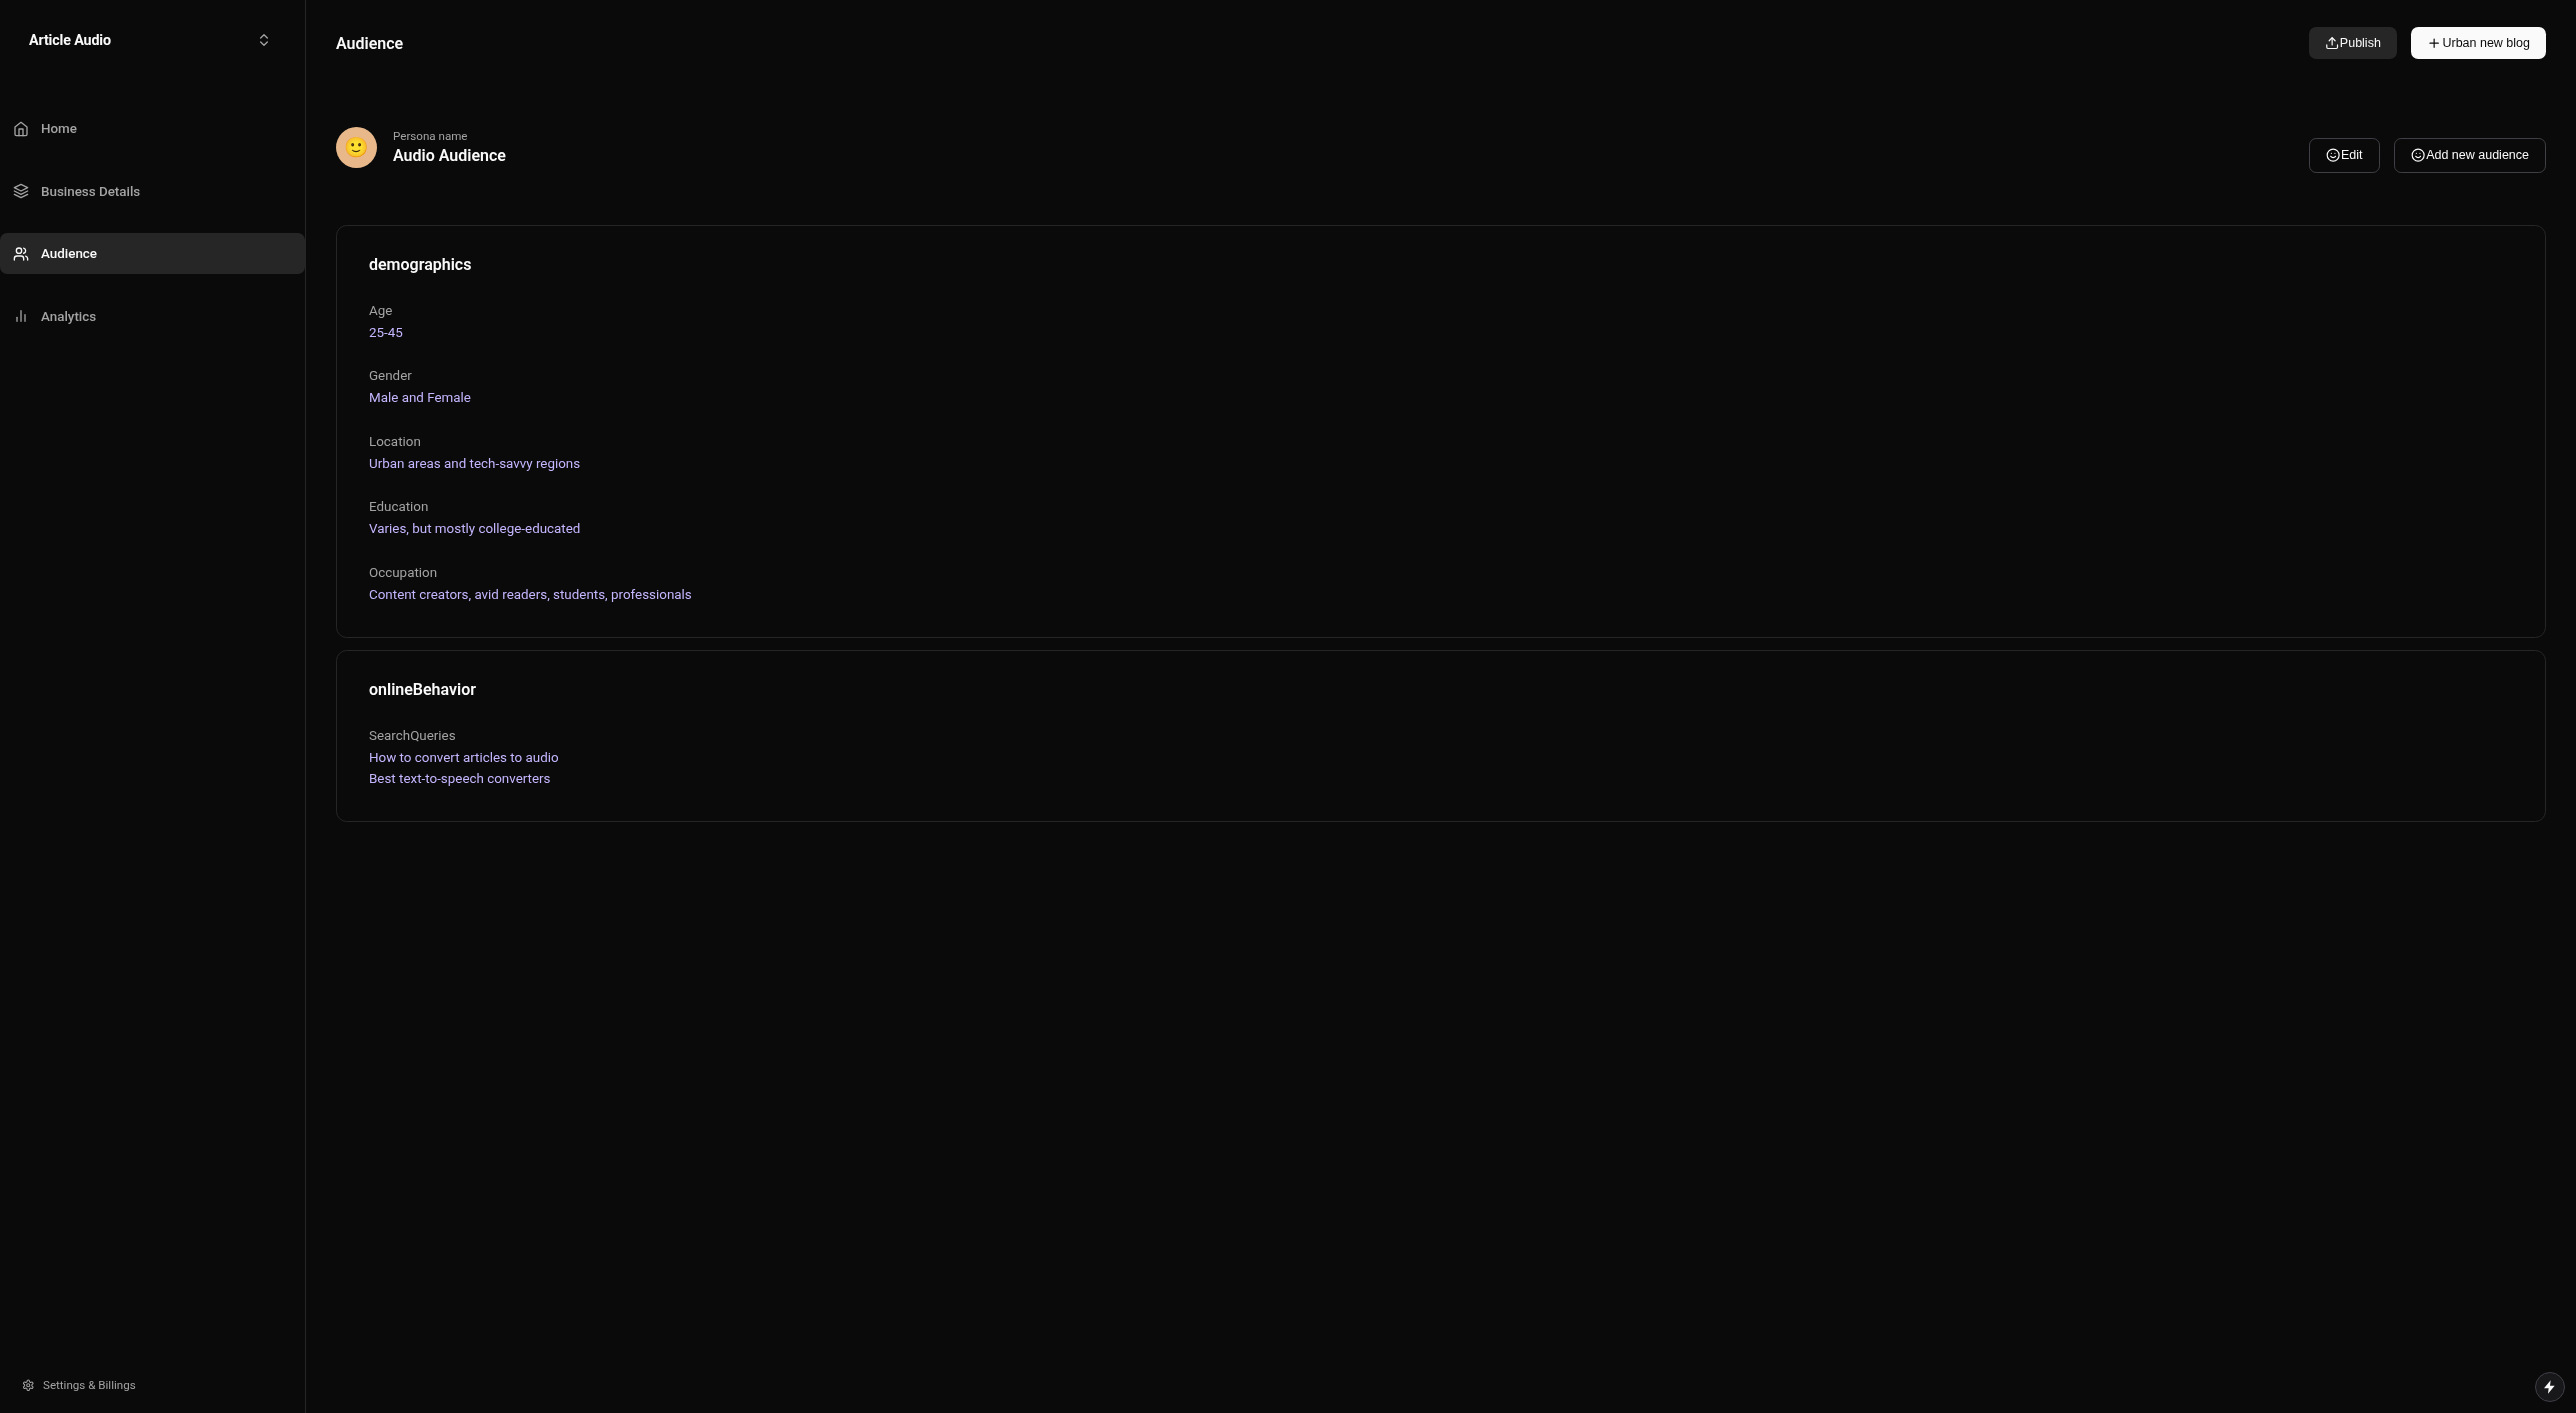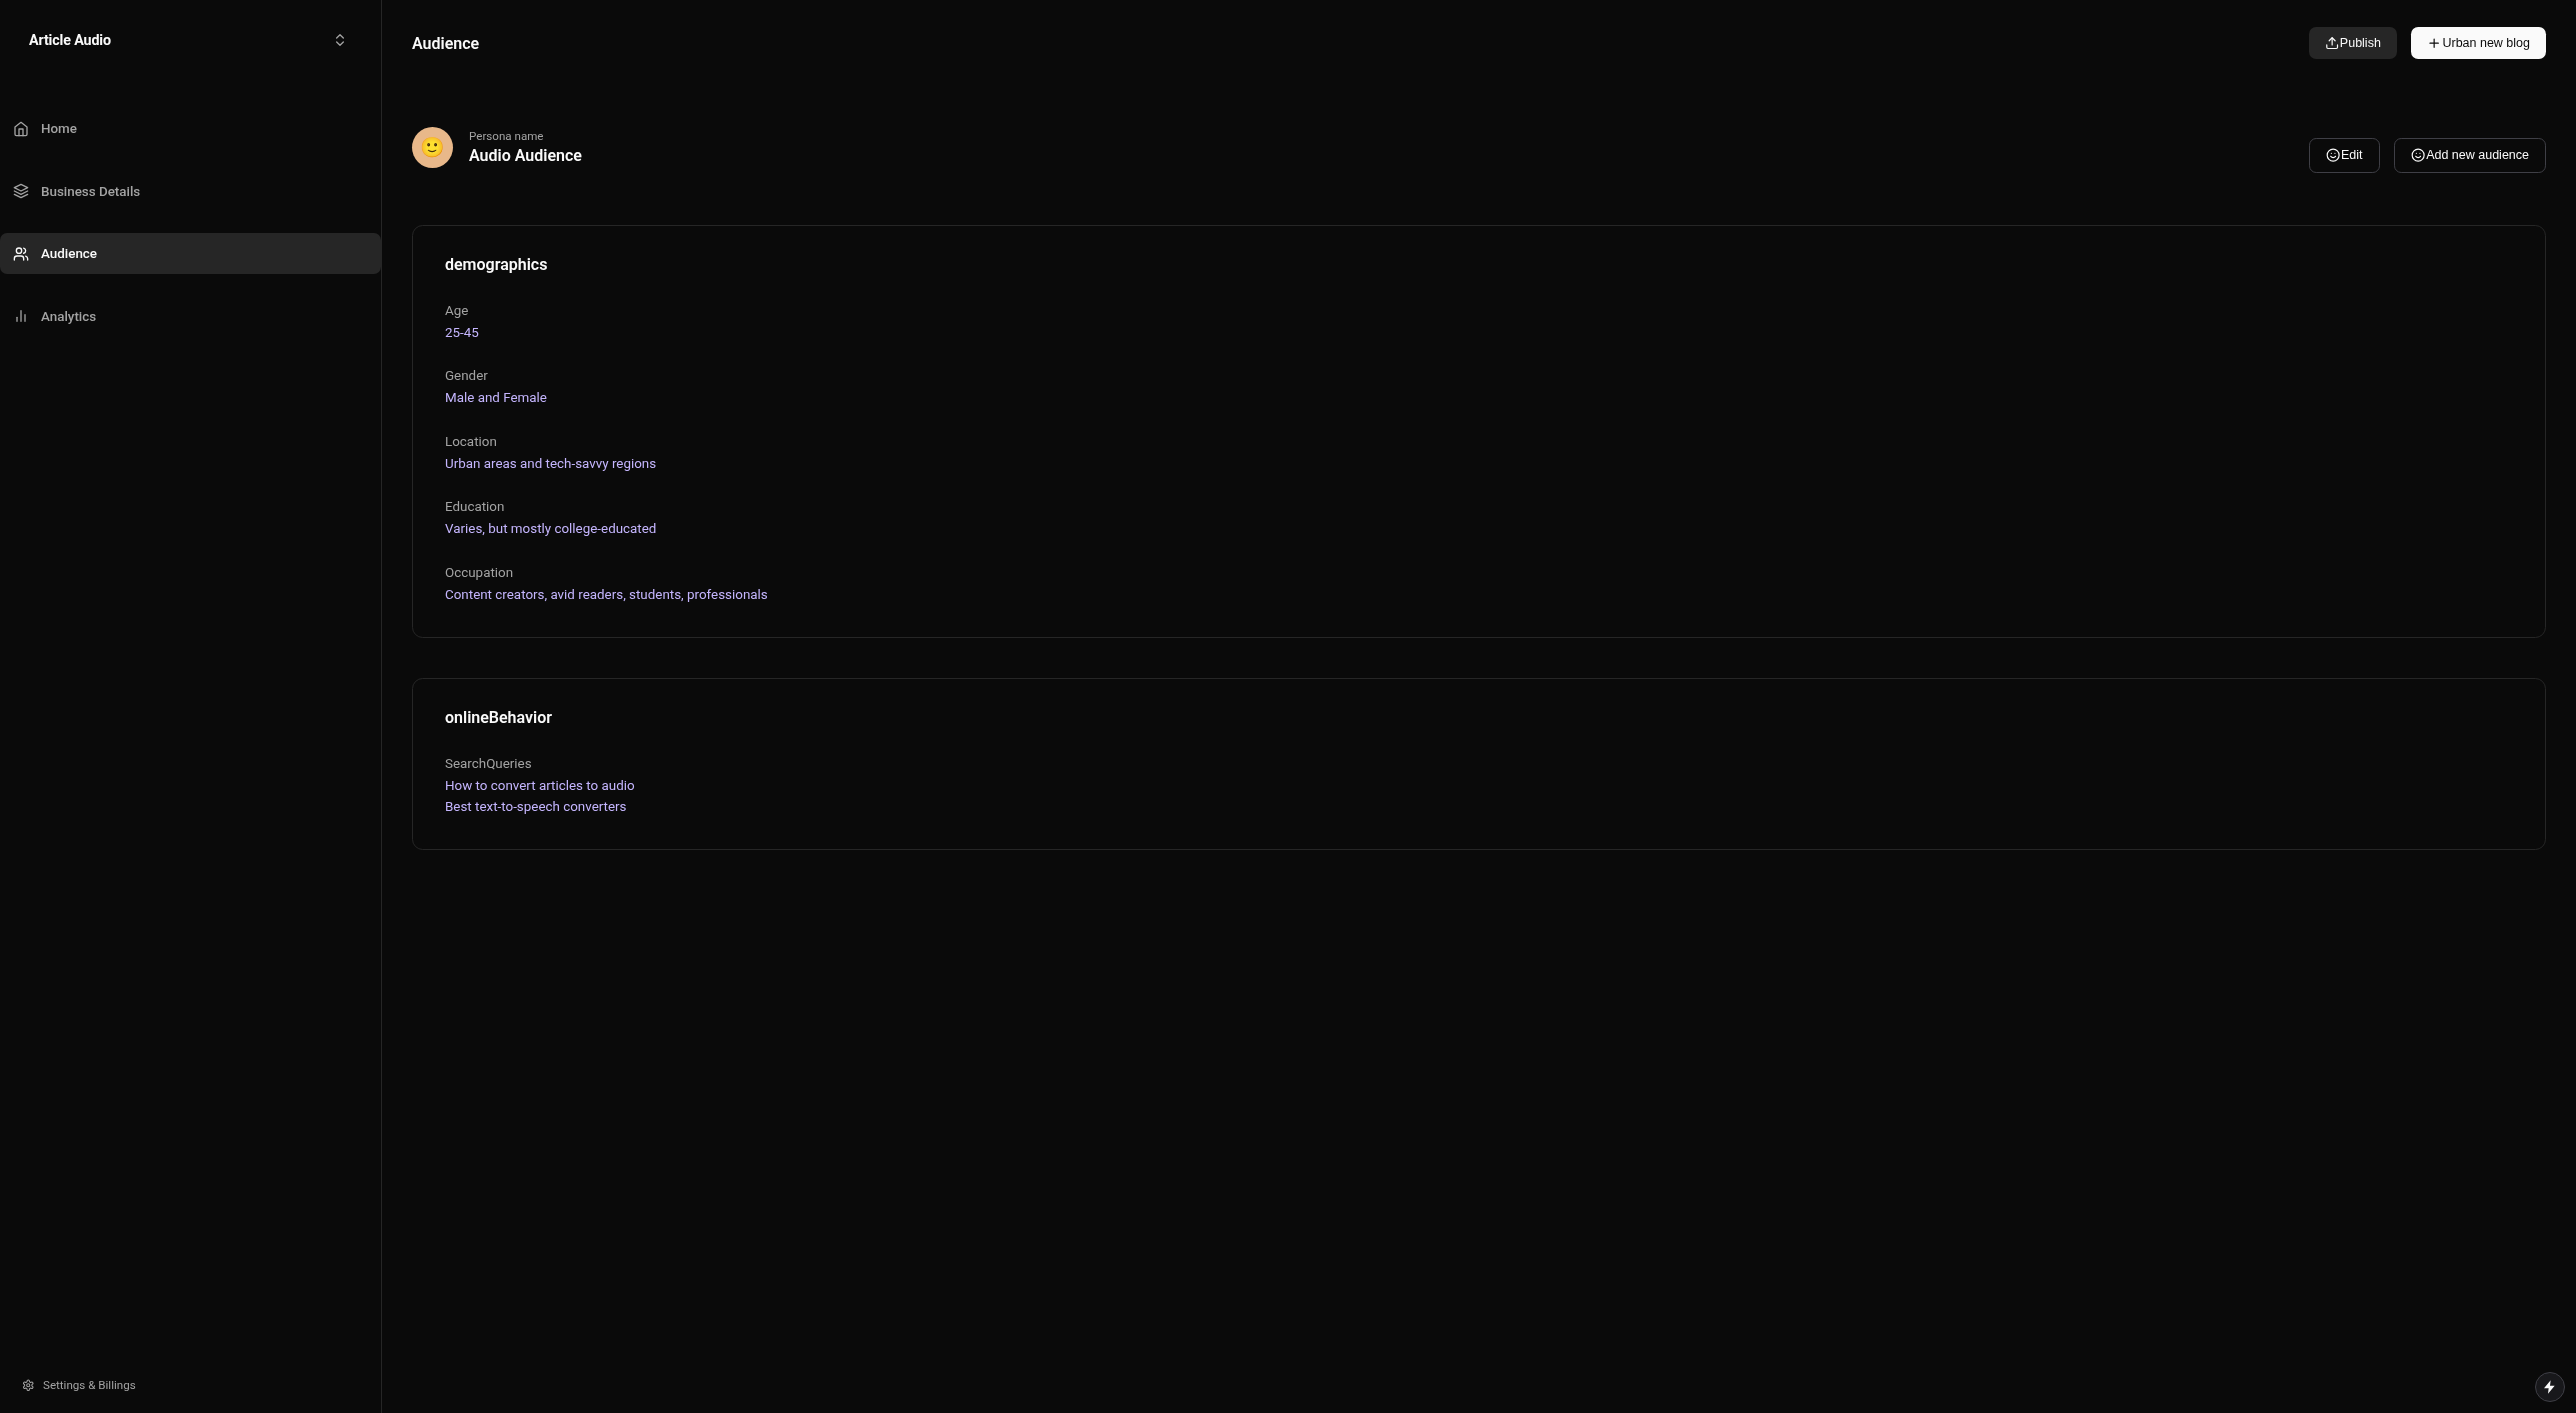--- a/index.html
+++ b/index.html
@@ -13,21 +13,21 @@
       background: #0a0a0a;
       color: #fafafa;
       width: 100%;
       height: 100vh;
       overflow: hidden;
       display: flex;
     }
 
     
     .sidebar {
-      width: 382px;
+      width: 306px;
       flex-shrink: 0;
       border-right: 0.9px solid #262626;
       display: flex;
       flex-direction: column;
       padding: 0;
     }
 
     .sidebar-header {
       display: flex;
       align-items: center;
@@ -201,21 +201,21 @@
 
     .persona-actions {
       display: flex;
       gap: 14.3px;
     }
 
     .card {
       border: 0.9px solid #262626;
       border-radius: 10.7px;
       padding: 29px 32px 32px;
-      margin-bottom: 40px;
+      margin-bottom: 12px;
     }
 
     .card-title {
       font-size: 16px;
       font-weight: 600;
       margin-bottom: 29px;
       color: #fafafa;
     }
 
     .field {

